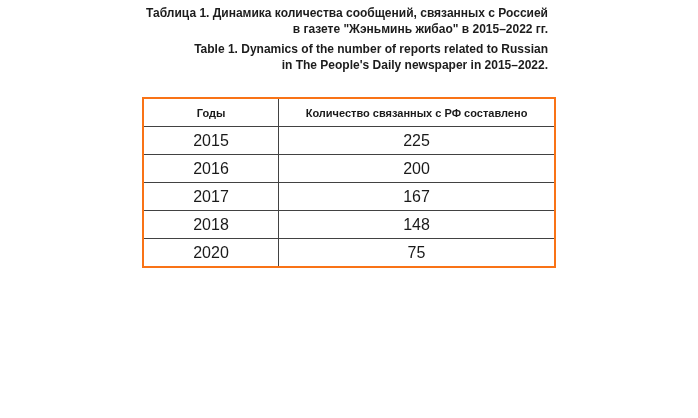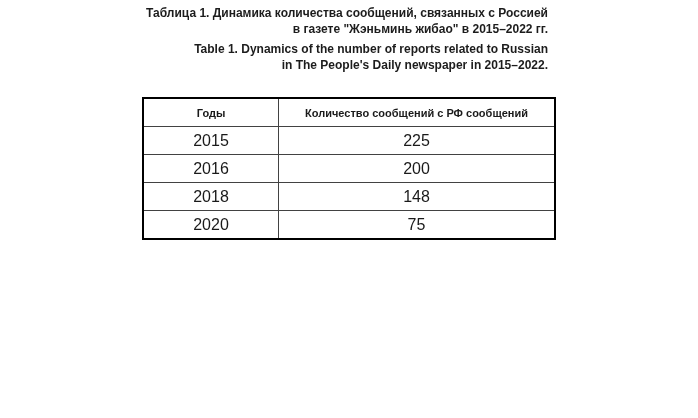--- a/index.html
+++ b/index.html
@@ -28,21 +28,21 @@
   }
   .caption .cap-en {
     margin-top: 4px;
   }
   .data-table {
     position: absolute;
     left: 142px;
     top: 97px;
     border-collapse: collapse;
     table-layout: fixed;
-    border: 2px solid #000000;
+    border: 2px solid #f97316;
   }
   .data-table th,
   .data-table td {
     border: 1px solid #424242;
     height: 27px;
     text-align: center;
     vertical-align: middle;
     padding: 0;
     color: #1a1a1a;
   }
@@ -83,31 +83,35 @@
   </div>
 
   <table class="data-table">
     <colgroup>
       <col class="col-year">
       <col class="col-count">
     </colgroup>
     <thead>
       <tr>
         <th>Годы</th>
-        <th>Количество сообщений с РФ сообщений</th>
+        <th>Количество связанных с РФ составлено</th>
       </tr>
     </thead>
     <tbody>
       <tr>
         <td>2015</td>
         <td>225</td>
       </tr>
       <tr>
         <td>2016</td>
         <td>200</td>
+      </tr>
+      <tr>
+        <td>2017</td>
+        <td>167</td>
       </tr>
       <tr>
         <td>2018</td>
         <td>148</td>
       </tr>
       <tr>
         <td>2020</td>
         <td>75</td>
       </tr>
     </tbody>

